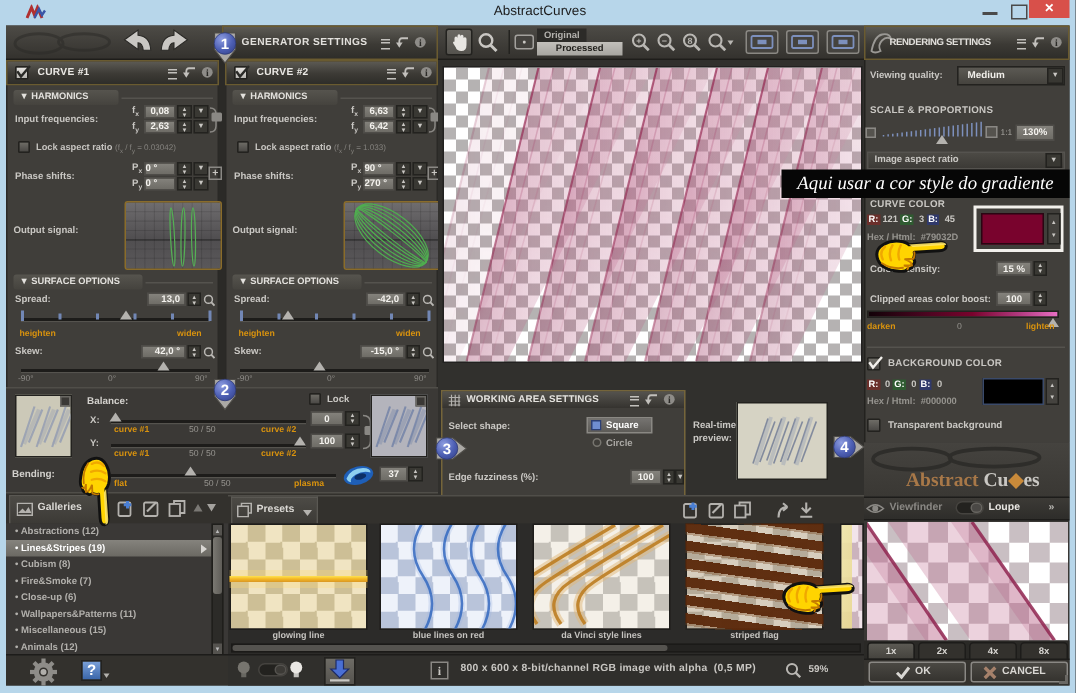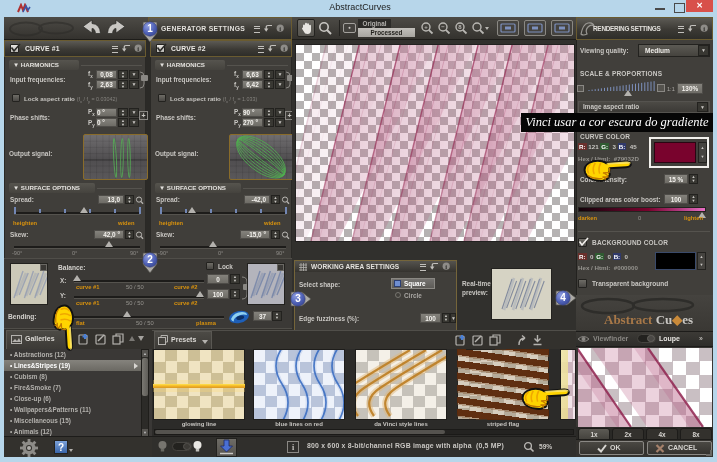--- a/index.html
+++ b/index.html
@@ -762,21 +762,21 @@
     <path d="M1,4.5 L4,7.5 L9,1" fill="none" stroke="#d8d6d2" stroke-width="2"></path>
   </svg>
 <div style="position:absolute;left:610px;top:444px;font-size:7px;font-weight:bold;color:#d8d6d2;">OK</div>
 <div style="position:absolute;left:647px;top:441px;width:65px;height:14px;background:linear-gradient(180deg,#4a4843,#35332f);border:1px solid #8a8884;border-radius:2px;box-sizing:border-box;"></div>
 <svg style="position:absolute;left:655px;top:444px" width="10" height="9">
     <path d="M1.5,1 L8.5,8 M8.5,1 L1.5,8" fill="none" stroke="#a5816b" stroke-width="2.2"></path>
   </svg>
 <div style="position:absolute;left:668px;top:444px;font-size:7px;font-weight:bold;color:#d8d6d2;">CANCEL</div>
 <div style="position:absolute;left:706px;top:450px;width:6px;height:6px;border-right:2px solid #6a6864;border-bottom:2px solid #6a6864;box-sizing:border-box;"></div>
 <div style="position:absolute;left:521px;top:113px;width:192px;height:19px;background:#060606;"></div>
-<div style="position:absolute;left:521px;top:113px;width:192px;height:19px;color:#fff;font-family:'Liberation Serif',serif;font-style:italic;font-size:12.5px;line-height:19px;text-align:center;letter-spacing:0px;">Vinci usar a cor escura do gradiente</div>
+<div style="position:absolute;left:521px;top:113px;width:192px;height:19px;color:#fff;font-family:'Liberation Serif',serif;font-style:italic;font-size:12.5px;line-height:19px;text-align:center;letter-spacing:0px;">Aqui usar a cor style do gradiente</div>
 <svg style="position:absolute;left:0;top:0;z-index:50" width="717" height="462">
     <defs>
       <radialGradient id="ballg" cx="0.35" cy="0.3" r="0.9">
         <stop offset="0" stop-color="#8d9ce0"></stop>
         <stop offset="0.55" stop-color="#4d5fb4"></stop>
         <stop offset="1" stop-color="#323f86"></stop>
       </radialGradient>
     </defs>
     <g transform="translate(150,29)">
       <g transform="rotate(0)">

